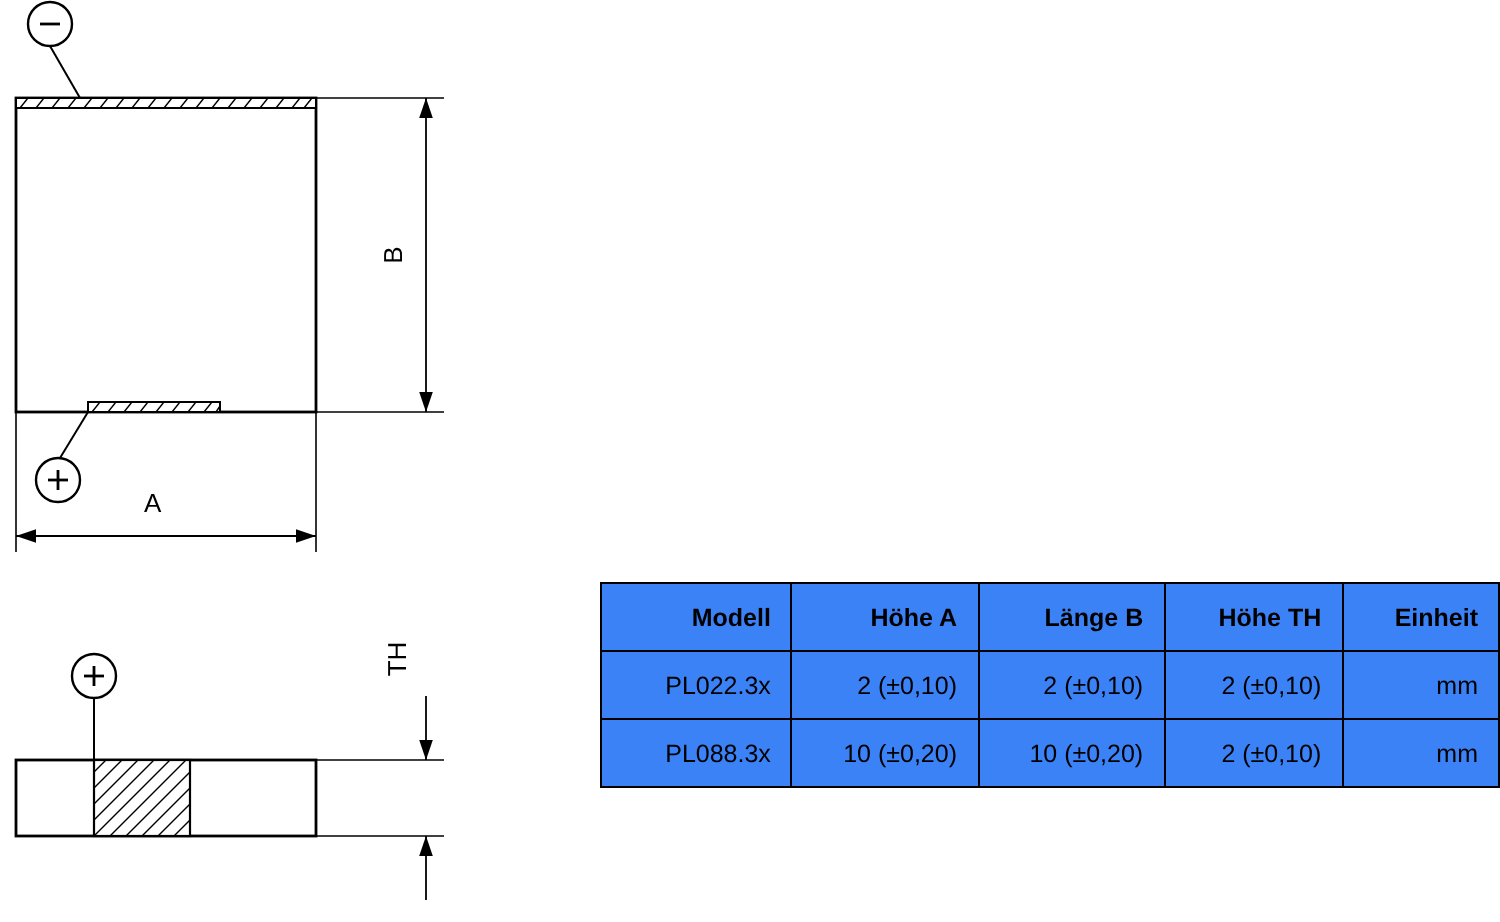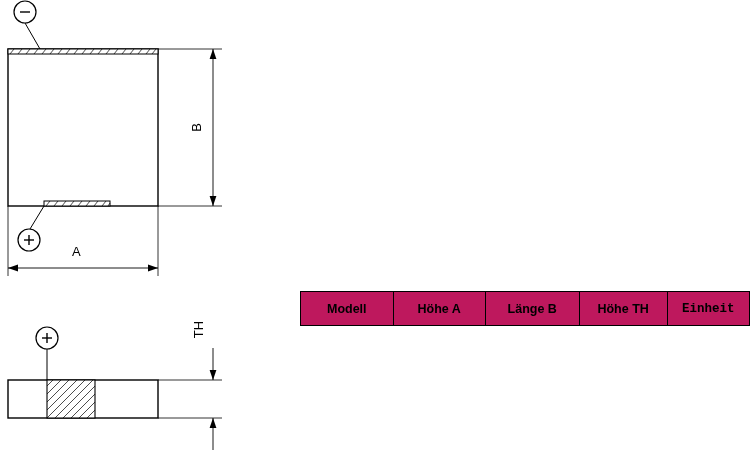--- a/index.html
+++ b/index.html
@@ -46,33 +46,33 @@
     position: absolute;
     left: 300px;
     top: 291px;
     border-collapse: collapse;
     font-size: 12.5px;
   }
   .spec-table th, .spec-table td {
     border: 1px solid #000000;
     padding: 0 10px;
     height: 33px;
-    text-align: center;
+    text-align: right;
     font-weight: normal;
     vertical-align: middle;
-    background: #be185d;
+    background: #3b82f6;
   }
   .spec-table th {
     font-weight: bold;
   }
   .col-model { width: 85px; }
   .col-a { width: 88px; }
   .col-b { width: 88px; }
   .col-th { width: 82px; margin-left: 38px; }
-  .col-unit { width: 65px; font-family: Liberation Mono, monospace; }
+  .col-unit { width: 65px; }
 </style>
 </head>
 <body>
 
 <div class="stage">
 
   <svg class="topview-svg" style="left:0px; top:0px;" width="250" height="285" viewBox="0 0 250 285">
 
     <circle cx="25" cy="12" r="11" fill="none" stroke="#000" stroke-width="1.2"></circle>
     <line x1="25" y1="23" x2="40" y2="49" stroke="#000" stroke-width="1"></line>
@@ -185,16 +185,30 @@
     <thead>
       <tr>
         <th class="col-model">Modell</th>
         <th class="col-a">Höhe A</th>
         <th class="col-b">Länge B</th>
         <th class="col-th">Höhe TH</th>
         <th class="col-unit">Einheit</th>
       </tr>
     </thead>
     <tbody>
+      <tr>
+        <td>PL022.3x</td>
+        <td>2 (±0,10)</td>
+        <td>2 (±0,10)</td>
+        <td>2 (±0,10)</td>
+        <td>mm</td>
+      </tr>
+      <tr>
+        <td>PL088.3x</td>
+        <td>10 (±0,20)</td>
+        <td>10 (±0,20)</td>
+        <td>2 (±0,10)</td>
+        <td>mm</td>
+      </tr>
     </tbody>
   </table>
 
 </div>
 
 </body></html>

